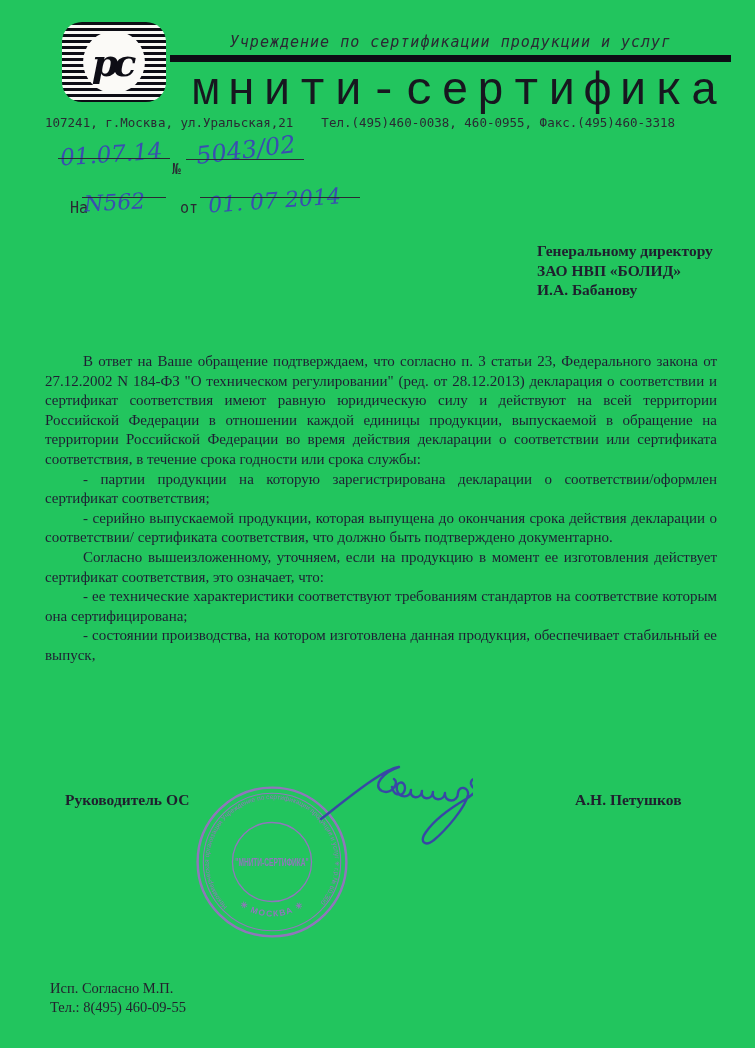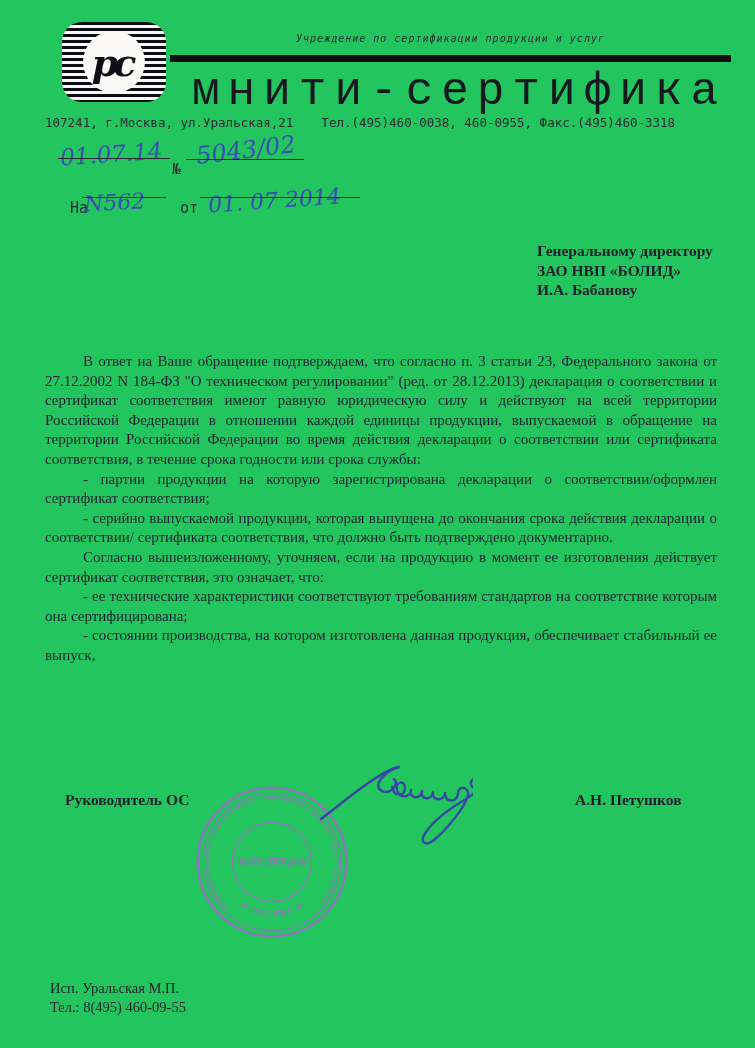--- a/index.html
+++ b/index.html
@@ -22,21 +22,21 @@
     width:62px; height:62px; border-radius:50%; background:#fbfaf7;
     display:flex; align-items:center; justify-content:center;
   }
   .logo-letters {
     font-family:"DejaVu Serif", serif; font-style:italic; font-weight:bold;
     font-size:38px; letter-spacing:-5px; color:#0d0d15; padding-right:5px;
   }
   .tagline {
     position:absolute; left:170px; top:33px; width:561px; text-align:center;
     font-family:"DejaVu Sans Mono", monospace; font-style:italic;
-    font-size:10px; letter-spacing:1px; color:#2a2a33; white-space:nowrap;
+    font-size:15px; letter-spacing:1px; color:#2a2a33; white-space:nowrap;
   }
   .bar {
     position:absolute; left:170px; top:55px; width:561px; height:7px;
     background:#0d0d15;
   }
   .org-title {
     position:absolute; left:192px; top:66px;
     font-family:"Liberation Mono", monospace;
     font-size:46px; letter-spacing:8px; color:#17171f; white-space:nowrap;
   }
@@ -174,17 +174,17 @@
              c 1,-8 11,-6 10,2
              c -3,13 -22,35 -34,45
              c -9,7 -15,2 -8,-8
              c 9,-13 28,-26 40,-33
              c 8,-5 14,-10 13,-16
              c -1,-6 -9,-5 -8,1
              c 1,5 8,7 13,3"></path>
   </svg>
 
   <div class="footer">
-    <div>Исп. Уральская М.П.</div>
+    <div>Исп. Согласно М.П.</div>
     <div>Тел.: 8(495) 460-09-55</div>
   </div>
 
 </div>
 
 </body></html>

